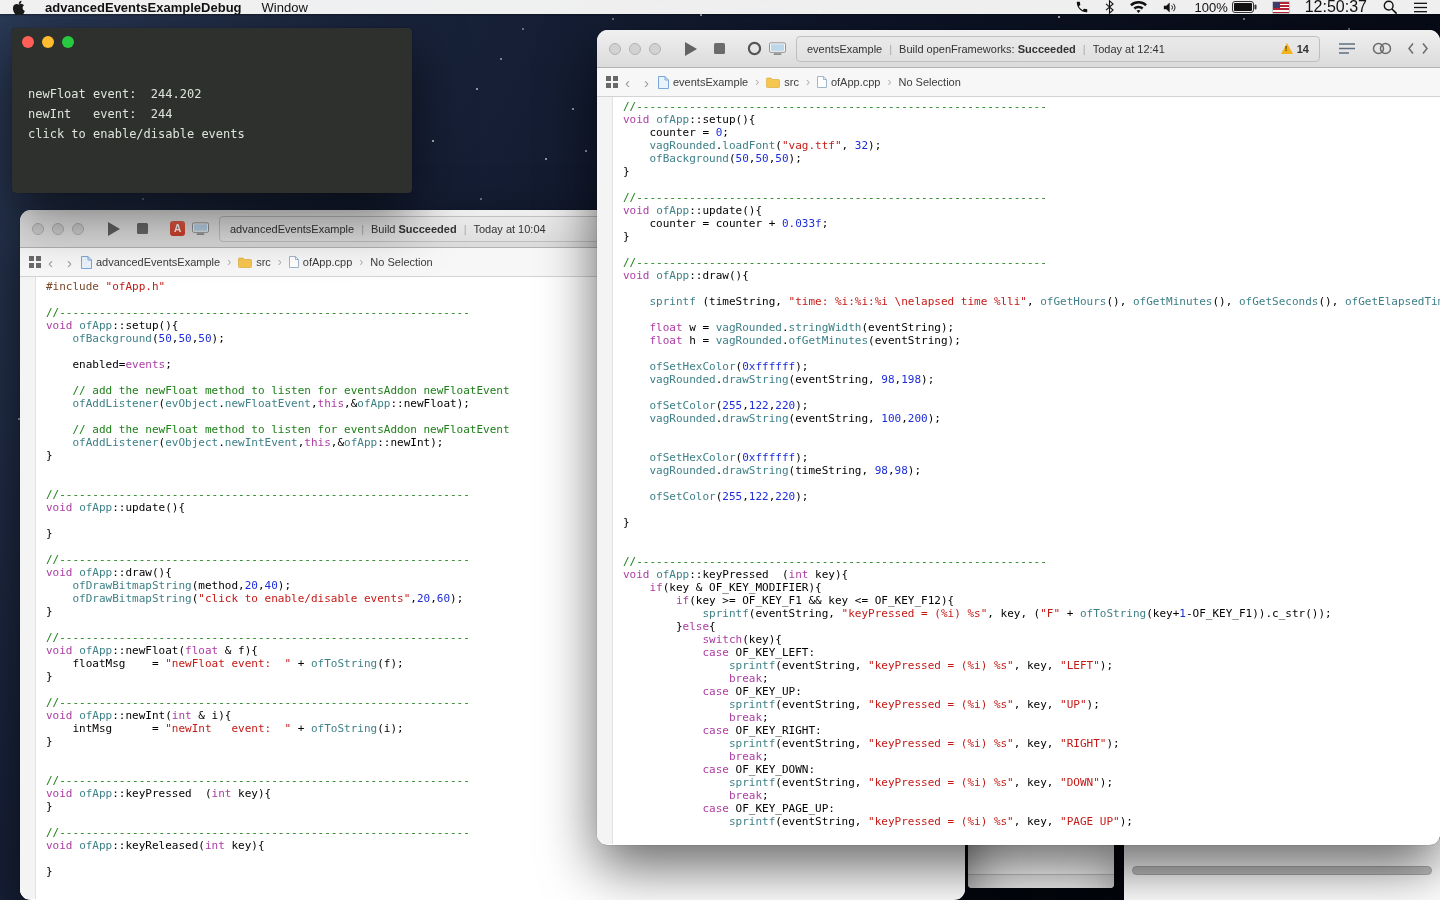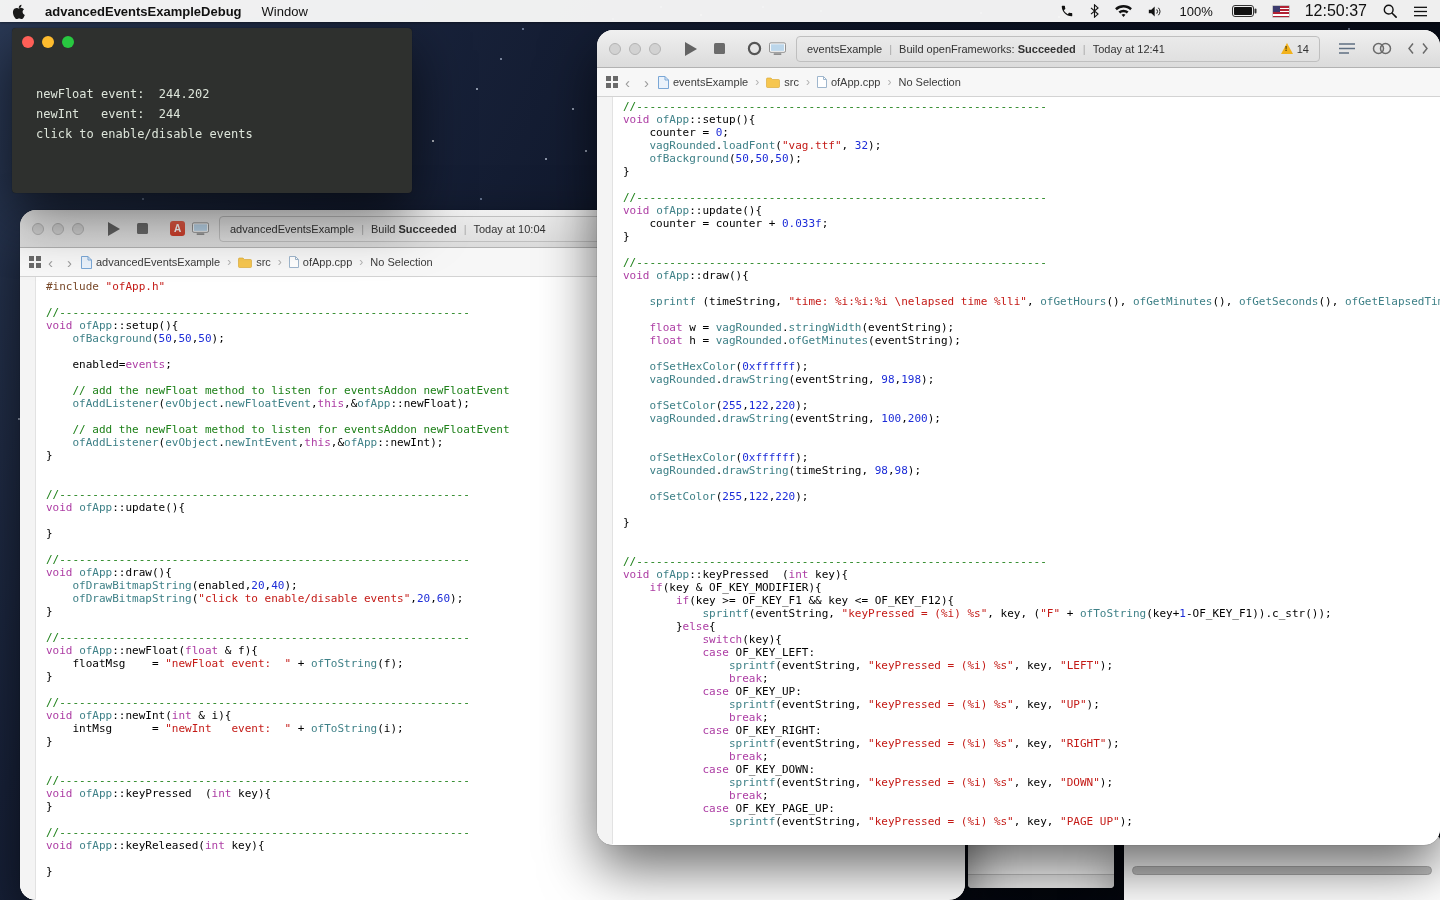--- a/index.html
+++ b/index.html
@@ -11,59 +11,59 @@
     box-shadow:70px 45px #cfd8ea,160px 118px #ffffff,248px 62px #aebad0,335px 178px #cfd8ea,92px 300px #ffffff,
     476px 88px #cfd8ea,522px 28px #8fa0bf,585px 150px #cfd8ea,700px 14px #ffffff,762px 6px #cfd8ea,820px 10px #aebad0,
     980px 12px #cfd8ea,1058px 16px #ffffff,1150px 8px #cfd8ea,1243px 18px #aebad0,1332px 58px #ffffff,1402px 118px #cfd8ea,
     1424px 296px #aebad0,1380px 498px #cfd8ea,1412px 702px #ffffff,1258px 878px #cfd8ea,1098px 862px #aebad0,898px 882px #cfd8ea,
     702px 890px #ffffff,480px 198px #8fa0bf,545px 158px #cfd8ea,432px 140px #ffffff,302px 278px #aebad0,198px 252px #cfd8ea,
     142px 198px #8fa0bf,58px 498px #cfd8ea,28px 648px #aebad0,82px 778px #ffffff,158px 858px #cfd8ea,302px 872px #8fa0bf,
     422px 882px #cfd8ea,560px 868px #aebad0,640px 884px #ffffff,18px 418px #cfd8ea,44px 178px #ffffff,500px 58px #aebad0,
     572px 108px #cfd8ea,612px 18px #8fa0bf,660px 6px #cfd8ea,1430px 38px #ffffff,1392px 198px #aebad0,1368px 78px #cfd8ea,1348px 28px #8fa0bf}
 
   
-  .menubar{position:absolute;top:0;left:0;width:1440px;height:22px;background:rgba(247,247,247,.97);
+  .menubar{position:absolute;top:0;left:0;width:1440px;height:14px;background:rgba(247,247,247,.97);
     display:flex;align-items:center;justify-content:space-between;padding:0 12px;font-size:13px;color:#111;
     box-shadow:0 1px 2px rgba(0,0,0,.35);z-index:40}
   .mb-left,.mb-right{display:flex;align-items:center;height:100%}
   .mb-left>*{margin-right:20px;display:flex;align-items:center}
   .mb-right>*{margin-left:16px;display:flex;align-items:center}
   .mb-app{font-weight:bold}
   .mb-clock{font-size:16px}
   .flag{width:16px;height:11px;background:repeating-linear-gradient(180deg,#b22234 0 1.6px,#fff 1.6px 3.2px);position:relative;box-shadow:0 0 0 .5px rgba(0,0,0,.35)}
   .flag::before{content:"";position:absolute;left:0;top:0;width:7px;height:6px;background:#3c3b6e}
-  .mb-batt{gap:19px}
+  .mb-batt{gap:4px}
 
   
   .window{position:absolute;box-shadow:0 22px 55px rgba(0,0,0,.6),0 0 1px rgba(0,0,0,.55)}
 
   
   #console-window{left:12px;top:28px;width:400px;height:165px;background:#2e302e;z-index:25;border-radius:4px}
   .tl-row{position:absolute;top:8px;left:10px;display:flex;gap:8px}
   .tl{width:12px;height:12px;border-radius:50%}
   .tl.red{background:#ff5f57}.tl.yellow{background:#febc2e}.tl.green{background:#28c840}
   .tl.gray{background:#d2d2d2;border:1px solid #b3b3b3}
-  .console-body{position:absolute;top:56px;left:24px;font:12px/20px "DejaVu Sans Mono",monospace;color:#dde5da;white-space:pre}
+  .console-body{position:absolute;top:56px;left:16px;font:12px/20px "DejaVu Sans Mono",monospace;color:#dde5da;white-space:pre}
 
   
-  .xcode{background:#fff;border-radius:16px;overflow:hidden}
+  .xcode{background:#fff;border-radius:11px;overflow:hidden}
   #xcode-back{left:20px;top:210px;width:945px;height:690px;z-index:10}
   #xcode-front{left:597px;top:30px;width:843px;height:815px;z-index:20}
   .xc-toolbar{height:38px;background:linear-gradient(#f0f0f0,#dbdbdb);border-bottom:1px solid #b2b2b2;
     display:flex;align-items:center;padding:0 12px;position:relative}
   .xc-lights{display:flex;gap:8px;margin-right:16px}
   .tb-btn{display:flex;align-items:center;justify-content:center;width:28px;height:24px;cursor:default}
   .scheme{display:flex;gap:7px;align-items:center;margin:0 10px 0 14px}
   .app-ic{width:15px;height:15px;border-radius:3px;background:linear-gradient(#e9604a,#cf3d2a);color:#fff;
     font-size:10px;font-weight:bold;display:flex;align-items:center;justify-content:center}
   .activity{flex:1;max-width:540px;height:26px;background:linear-gradient(#eaeaea,#e0e0e0);border:1px solid #bfbfbf;
     border-radius:4px;display:flex;align-items:center;padding:0 10px;font-size:11px;color:#333;white-space:nowrap;overflow:hidden}
   .act-sep{color:#a9a9a9;margin:0 7px}
   .act-status b{font-weight:bold}
-  .act-warn{margin-left:auto;display:flex;align-items:center;gap:4px;font-weight:normal;color:#333}
+  .act-warn{margin-left:auto;display:flex;align-items:center;gap:4px;font-weight:bold;color:#333}
   .warn-tri{width:0;height:0;border-left:6px solid transparent;border-right:6px solid transparent;border-bottom:11px solid #f2b21c;position:relative}
   .warn-tri::after{content:"!";position:absolute;left:-2px;top:1px;font-size:8px;font-weight:bold;color:#4d3a00}
   .editor-btns{display:flex;gap:16px;margin-left:18px;align-items:center}
   .jumpbar{height:29px;background:#f7f7f7;border-bottom:1px solid #d3d3d3;display:flex;align-items:center;
     padding:0 9px;font-size:11px;color:#3c3c3c;white-space:nowrap}
   .jb-chev{color:#9a9a9a;font-size:15px;margin:0 7px;line-height:1}
   .crumb{display:flex;align-items:center;gap:4px;margin:0 2px}
   .crumb-sep{color:#b3b3b3;margin:0 5px;font-size:12px}
   .code-wrap{height:calc(100% - 68px);display:flex;background:#fff}
   .ribbon{width:16px;background:#f4f4f4;border-right:1px solid #e2e2e2;flex:none}
@@ -257,21 +257,21 @@
           <div class="code-line"><span class="tok-p">}</span></div>
           <div class="code-line">&nbsp;</div>
           <div class="code-line">&nbsp;</div>
           <div class="code-line"><span class="tok-c">//--------------------------------------------------------------</span></div>
           <div class="code-line"><span class="tok-k">void </span><span class="tok-t">ofApp</span><span class="tok-p">::update(){</span></div>
           <div class="code-line">&nbsp;</div>
           <div class="code-line"><span class="tok-p">}</span></div>
           <div class="code-line">&nbsp;</div>
           <div class="code-line"><span class="tok-c">//--------------------------------------------------------------</span></div>
           <div class="code-line"><span class="tok-k">void </span><span class="tok-t">ofApp</span><span class="tok-p">::draw(){</span></div>
-          <div class="code-line"><span class="tok-p">    </span><span class="tok-t">ofDrawBitmapString</span><span class="tok-p">(enabled,</span><span class="tok-n">20</span><span class="tok-p">,</span><span class="tok-n">40</span><span class="tok-p">);</span></div>
+          <div class="code-line"><span class="tok-p">    </span><span class="tok-t">ofDrawBitmapString</span><span class="tok-p">(method,</span><span class="tok-n">20</span><span class="tok-p">,</span><span class="tok-n">40</span><span class="tok-p">);</span></div>
           <div class="code-line"><span class="tok-p">    </span><span class="tok-t">ofDrawBitmapString</span><span class="tok-p">(</span><span class="tok-s">"click to enable/disable events"</span><span class="tok-p">,</span><span class="tok-n">20</span><span class="tok-p">,</span><span class="tok-n">60</span><span class="tok-p">);</span></div>
           <div class="code-line"><span class="tok-p">}</span></div>
           <div class="code-line">&nbsp;</div>
           <div class="code-line"><span class="tok-c">//--------------------------------------------------------------</span></div>
           <div class="code-line"><span class="tok-k">void </span><span class="tok-t">ofApp</span><span class="tok-p">::newFloat(</span><span class="tok-k">float</span><span class="tok-p"> &amp; f){</span></div>
           <div class="code-line"><span class="tok-p">    floatMsg    = </span><span class="tok-s">"newFloat event:  "</span><span class="tok-p"> + </span><span class="tok-t">ofToString</span><span class="tok-p">(f);</span></div>
           <div class="code-line"><span class="tok-p">}</span></div>
           <div class="code-line">&nbsp;</div>
           <div class="code-line"><span class="tok-c">//--------------------------------------------------------------</span></div>
           <div class="code-line"><span class="tok-k">void </span><span class="tok-t">ofApp</span><span class="tok-p">::newInt(</span><span class="tok-k">int</span><span class="tok-p"> &amp; i){</span></div>

